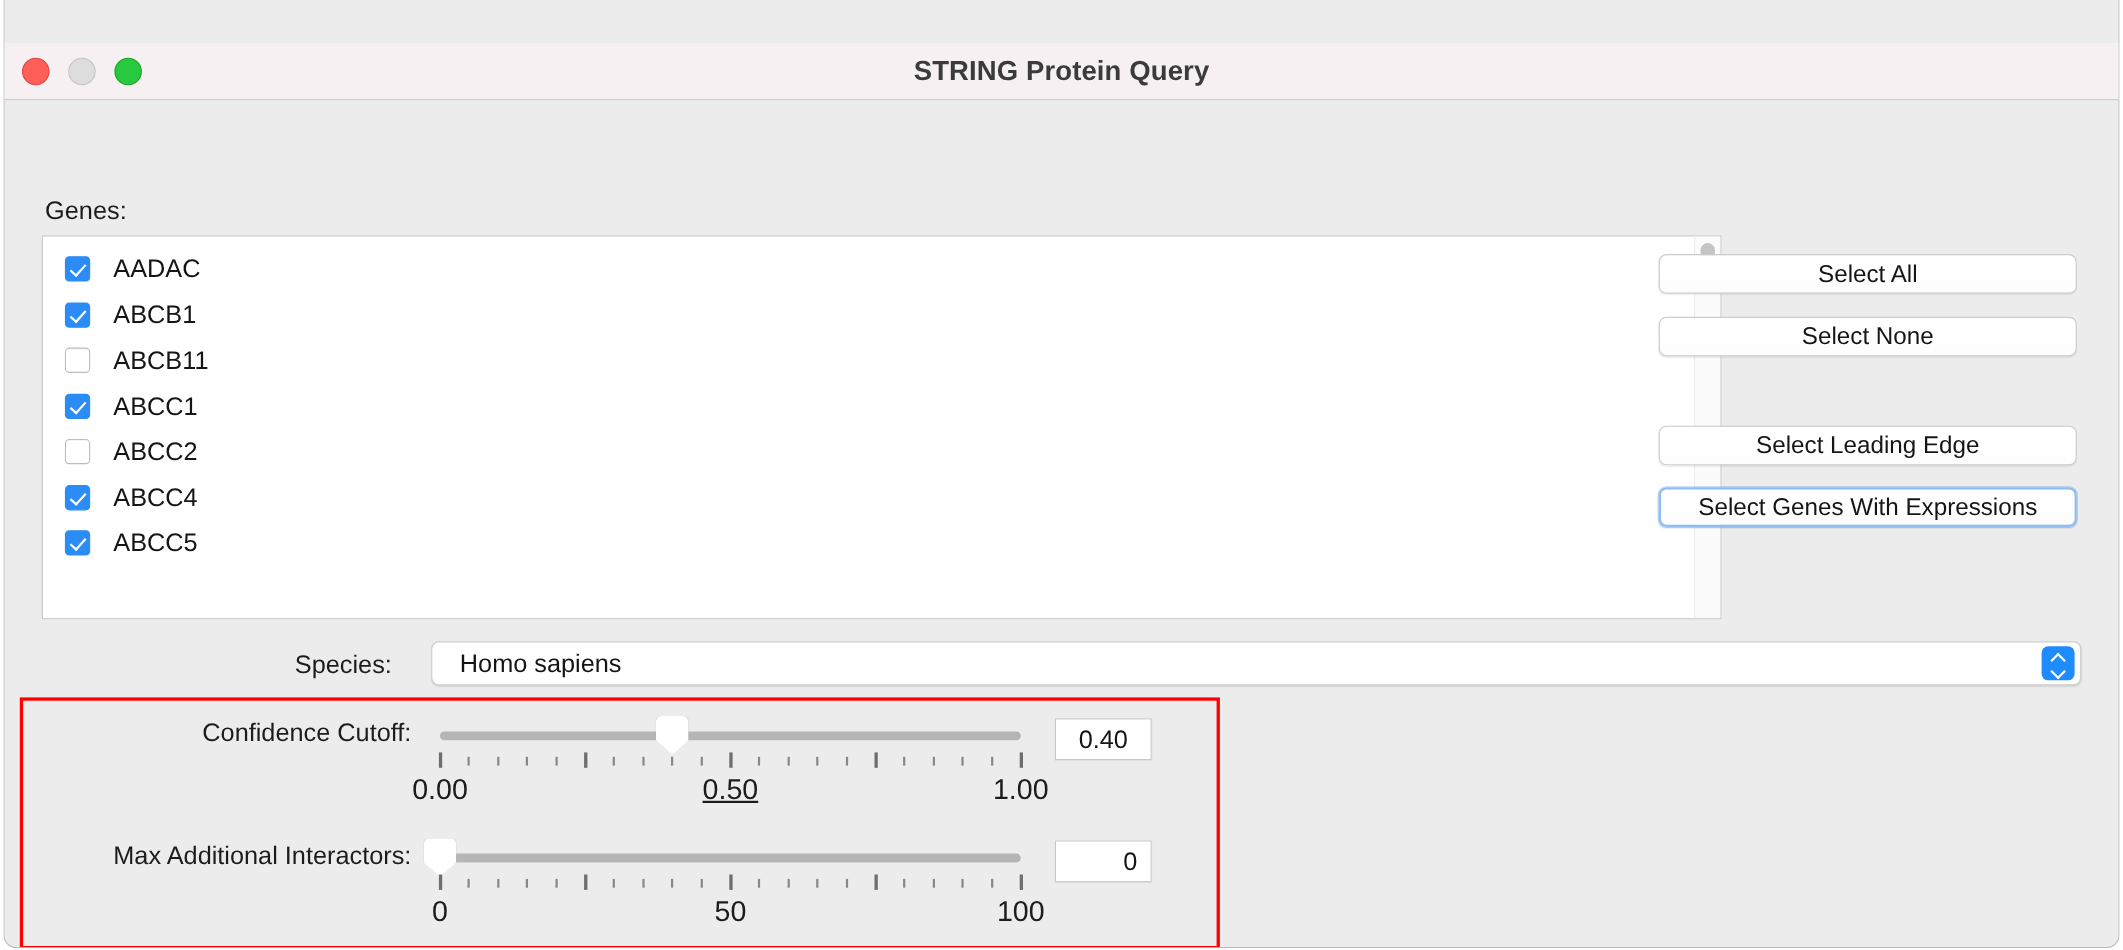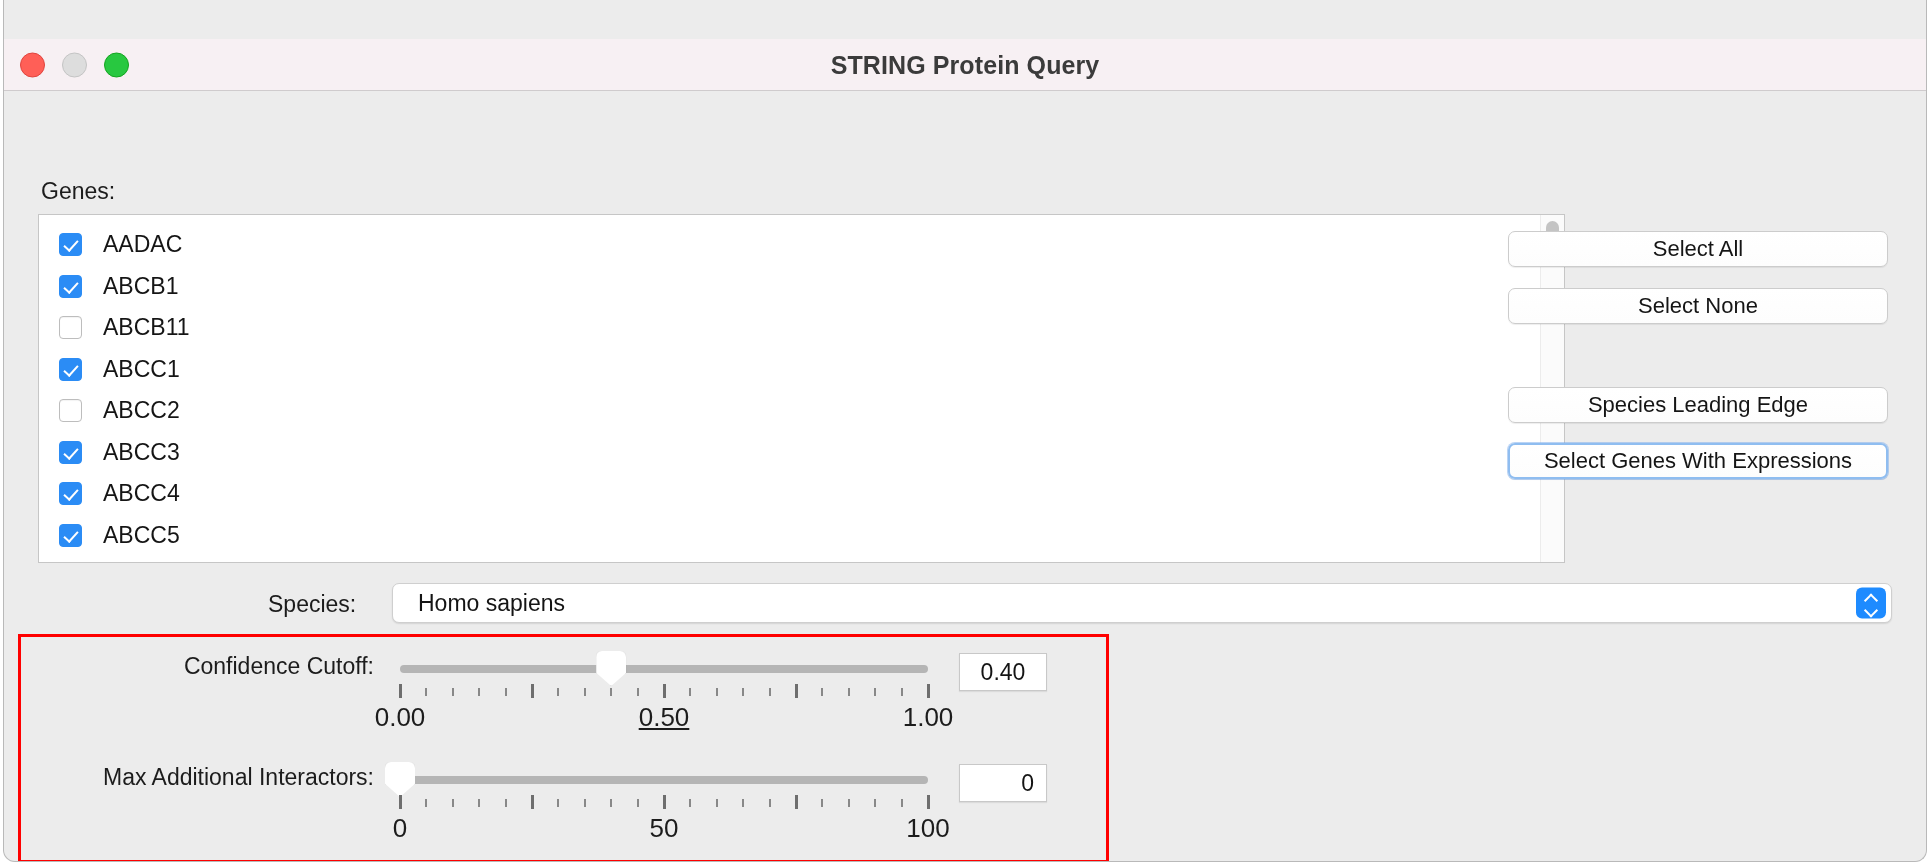--- a/index.html
+++ b/index.html
@@ -347,39 +347,35 @@
           <div class="gene-row">
             <span class="cb on"></span>
             <span class="gene-name">ABCC1</span>
           </div>
           <div class="gene-row">
             <span class="cb off"></span>
             <span class="gene-name">ABCC2</span>
           </div>
           <div class="gene-row">
             <span class="cb on"></span>
-            <span class="gene-name">ABCC3</span>
-          </div>
-          <div class="gene-row">
-            <span class="cb on"></span>
             <span class="gene-name">ABCC4</span>
           </div>
           <div class="gene-row">
             <span class="cb on"></span>
             <span class="gene-name">ABCC5</span>
           </div>
         </div>
       <div id="gene-scrollbar">
         <div id="gene-scroll-thumb"></div>
       </div>
     </div>
 
     <button class="side-btn" id="btn-select-none">Select None</button>
     <button class="side-btn" id="btn-select-all">Select All</button>
-    <button class="side-btn" id="btn-leading-edge">Species Leading Edge</button>
+    <button class="side-btn" id="btn-leading-edge">Select Leading Edge</button>
     <button class="side-btn" id="btn-expressions">Select Genes With Expressions</button>
 
     <div id="species-label">Species:</div>
     <div id="species-select">
       <span id="species-value">Homo sapiens</span>
       <span id="species-arrow">
         <span class="chev up"></span>
         <span class="chev down"></span>
       </span>
     </div>

